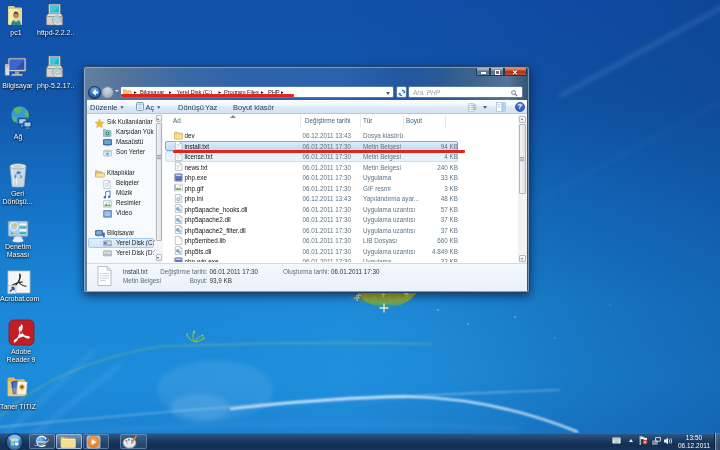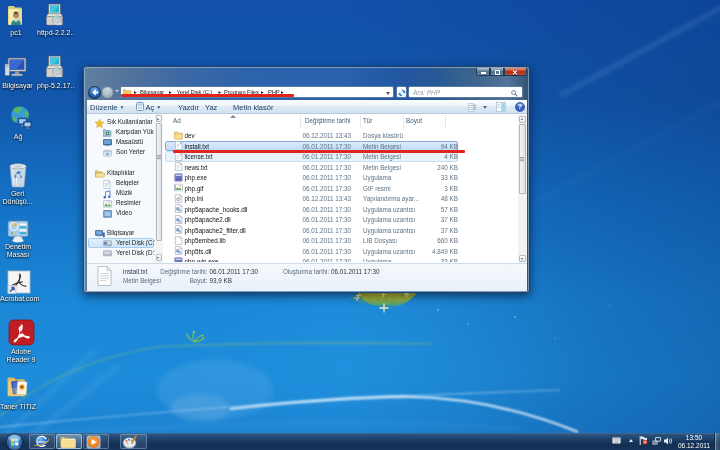--- a/index.html
+++ b/index.html
@@ -365,23 +365,23 @@
     </div>
   </div>
   <div id="toolbar">
     <div class="tbitem" style="left:3px">Düzenle <span style="font-size:5px;vertical-align:1px;color:#3a5a7a">▼</span></div>
     <svg width="8" height="9" viewBox="0 0 8 9" style="position:absolute;left:49px;top:2.5px">
         <rect x="0.5" y="0.5" width="7" height="8" rx="1" fill="#eef6fc" stroke="#7a9ab8"></rect>
         <rect x="1.5" y="1.5" width="5" height="2" fill="#aacdea"></rect>
         <path d="M2 5h4M2 6.5h4" stroke="#9ab4cc" stroke-width=".6"></path>
       </svg>
     <div class="tbitem" style="left:58.5px">Aç <span style="font-size:5px;vertical-align:1px;color:#3a5a7a">▼</span></div>
-    <div class="tbitem" style="left:91px">Yazdır</div>
+    <div class="tbitem" style="left:91px">Dönüşü</div>
     <div class="tbitem" style="left:118px">Yaz</div>
-    <div class="tbitem" style="left:146px">Metin klasör</div>
+    <div class="tbitem" style="left:146px">Boyut klasör</div>
     <svg width="9" height="9" viewBox="0 0 9 9" style="position:absolute;left:381px;top:3px">
         <rect x="0.5" y="0.5" width="5.4" height="8" rx=".8" fill="#f7fafc" stroke="#9ab2c8" stroke-width=".6"></rect>
         <circle cx="1.8" cy="2.2" r=".55" fill="#e07a5a"></circle>
         <circle cx="1.8" cy="4.2" r=".55" fill="#e07a5a"></circle>
         <circle cx="1.8" cy="6.2" r=".55" fill="#e07a5a"></circle>
         <path d="M2.9 2.2h5.6M2.9 4.2h5.6M2.9 6.2h5.6" stroke="#6a88a0" stroke-width=".55"></path>
       </svg>
     <div style="position:absolute;left:395.5px;top:6.5px;width:0;height:0;border-left:2.6px solid transparent;border-right:2.6px solid transparent;border-top:3px solid #4a6a88;"></div>
     <svg width="10" height="10" viewBox="0 0 10 10" style="position:absolute;left:409px;top:2.5px">
         <rect x="0.5" y="0.5" width="9" height="9" fill="#fdfeff" stroke="#9ab2c8" stroke-width=".6"></rect>

